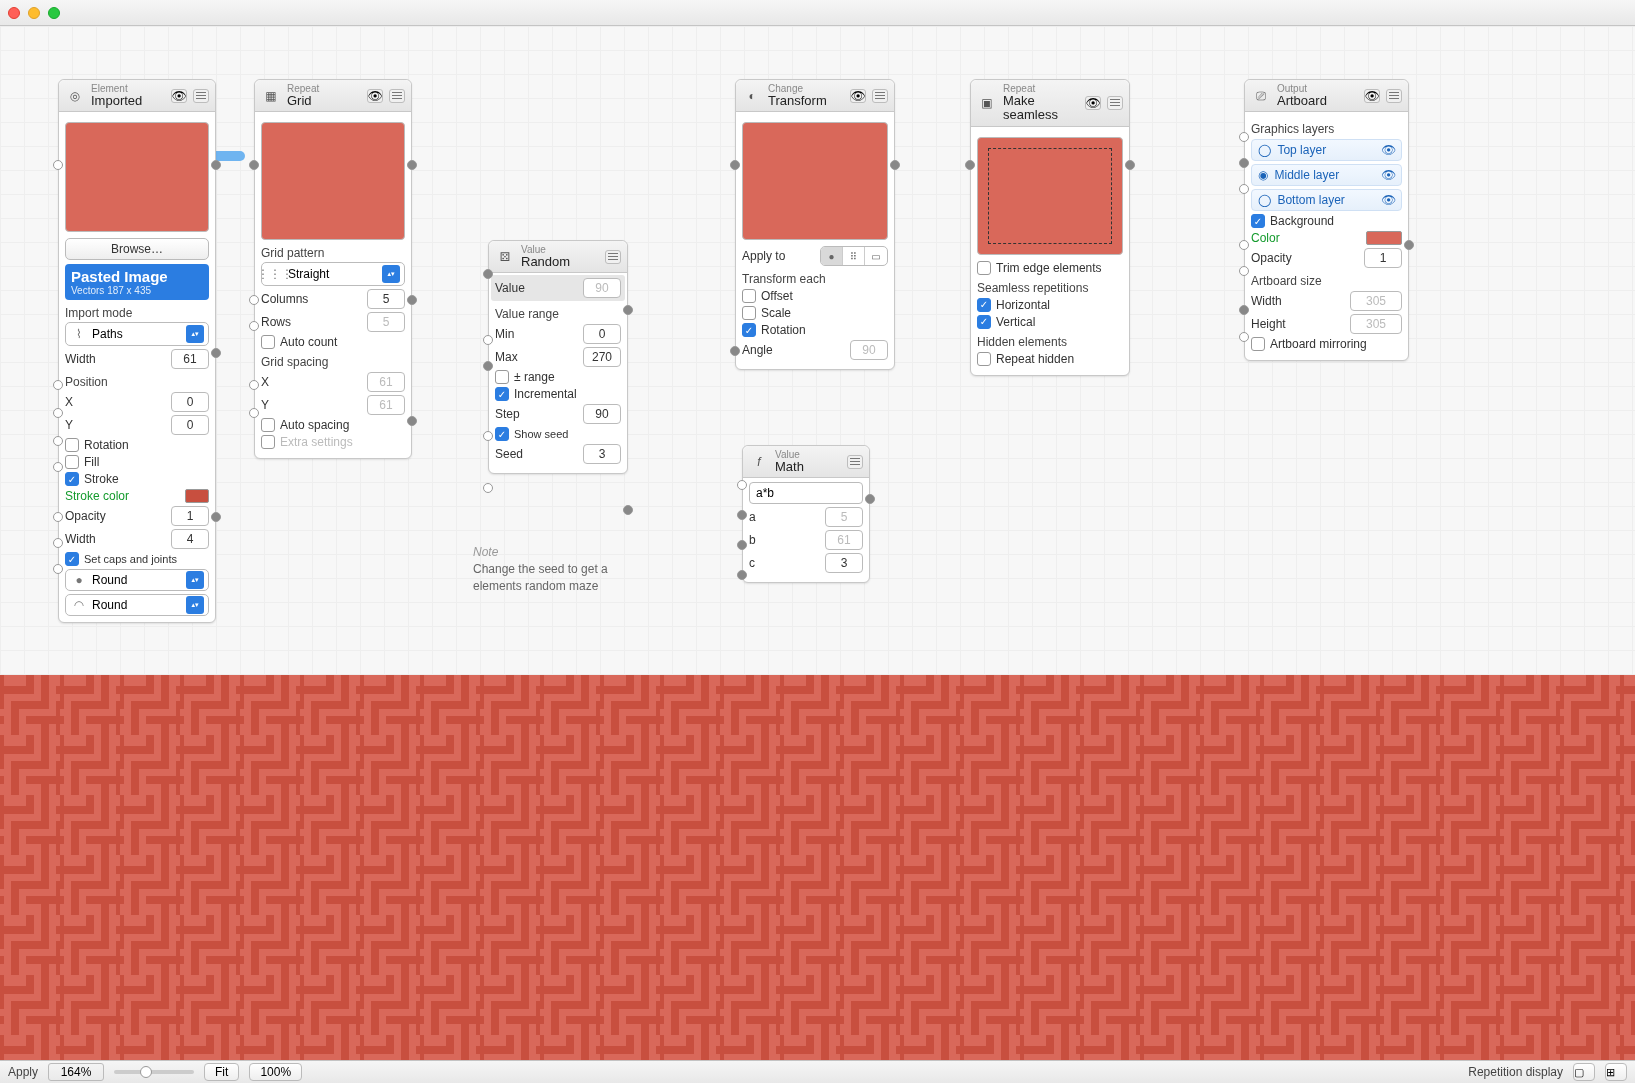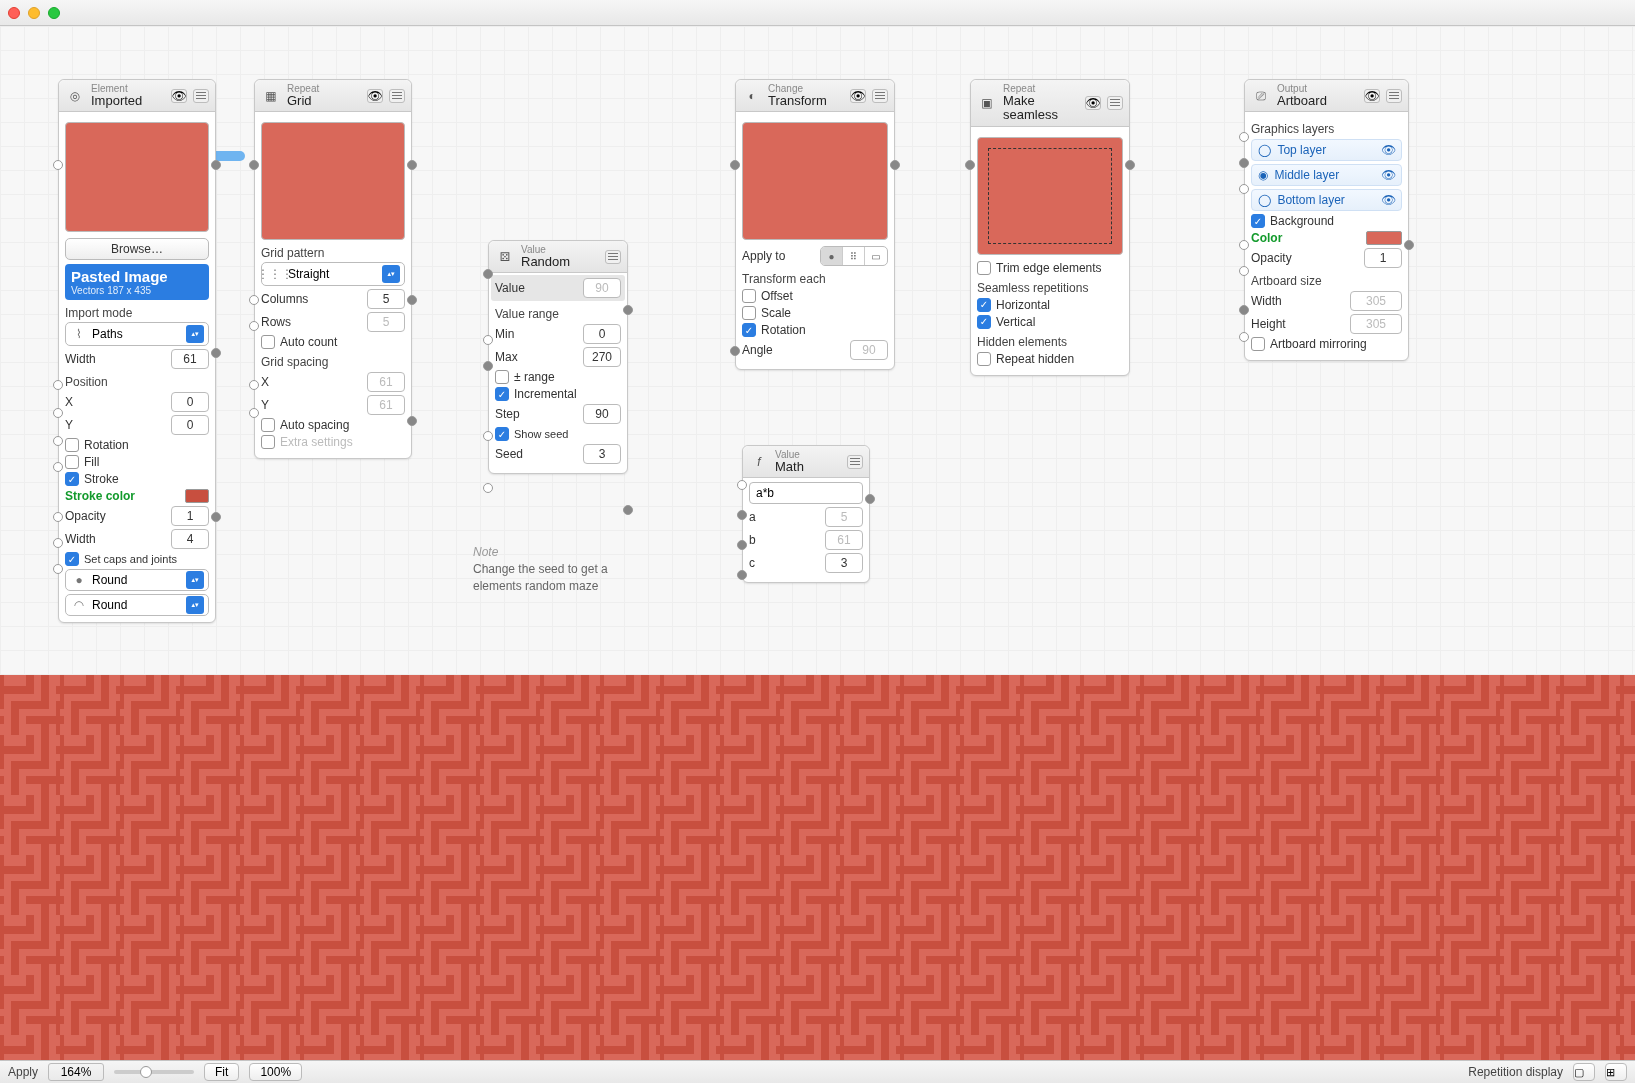--- a/index.html
+++ b/index.html
@@ -37,21 +37,21 @@
   .select .sel-caret{width:18px;height:18px;background:#2b7de1;border-radius:3px;color:#fff;display:flex;flex-direction:column;align-items:center;justify-content:center;font-size:7px;}
   .select.small{height:22px;}
   .btn{height:22px;border:1px solid #bbb;border-radius:5px;background:linear-gradient(#fff,#eee);display:flex;align-items:center;justify-content:center;font-size:12px;color:#333;}
   .port{position:absolute;width:10px;height:10px;border:1px solid #999;background:#fff;border-radius:50%;}
   .port.fill{background:#888;}
   .thumb{margin:6px 0;border:1px solid #bbb;border-radius:4px;background:#d9685a;}
   .bluebox{background:#2b7de1;color:#fff;border-radius:4px;padding:4px 6px;margin:4px 0;}
   .bluebox .sub{font-size:10px;opacity:.85;}
   .layerrow{display:flex;align-items:center;gap:6px;height:22px;border:1px solid #cfe0f4;border-radius:4px;background:linear-gradient(#f2f8ff,#e6f0fb);padding:0 6px;margin:3px 0;color:#1b63b8;font-size:12px;}
   .eye{width:14px;height:14px;}
-  .green{color:#139a2c!important;font-weight:700;}
+  .green{color:#139a2c!important;font-weight:400;}
   .segbtns{display:flex;border:1px solid #bbb;border-radius:5px;overflow:hidden;margin-left:4px;}
   .segbtns div{width:22px;height:18px;display:flex;align-items:center;justify-content:center;border-right:1px solid #ccc;font-size:10px;color:#666;}
   .segbtns div:last-child{border-right:none;}
   .segbtns div.on{background:#d9d9d9;}
   svg.wires{position:absolute;inset:0;pointer-events:none;}
   .note{position:absolute;font-size:12px;color:#666;line-height:1.4;}
   .preview{height:385px;background:#c84f3f;position:relative;overflow:hidden;}
   .preview-pattern{position:absolute;inset:0;}
   .footer{height:23px;background:linear-gradient(#f6f6f6,#e8e8e8);border-top:1px solid #c4c4c4;display:flex;align-items:center;padding:0 8px;gap:10px;}
   .footer .zlabel{color:#444;}

